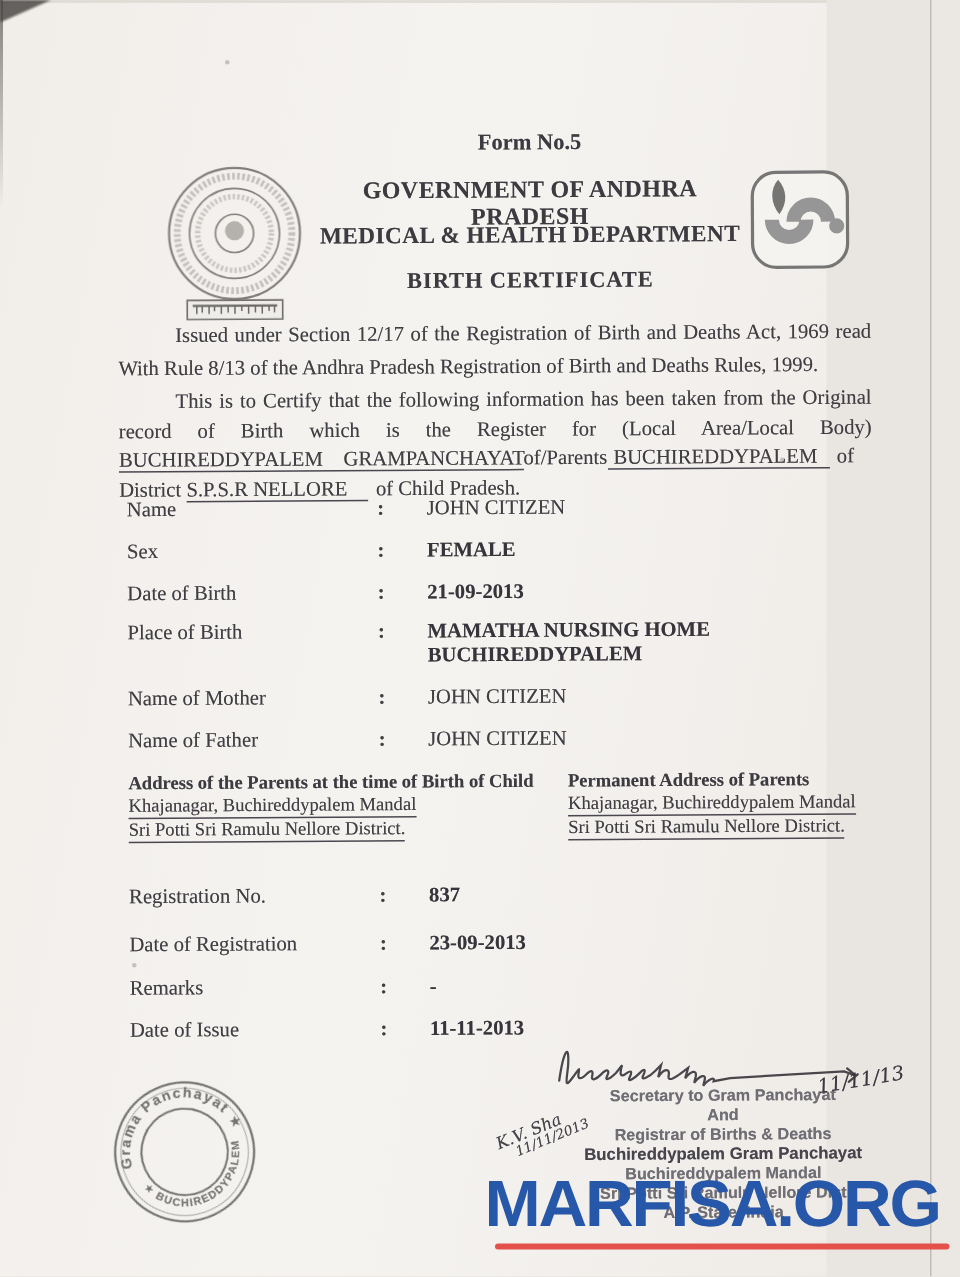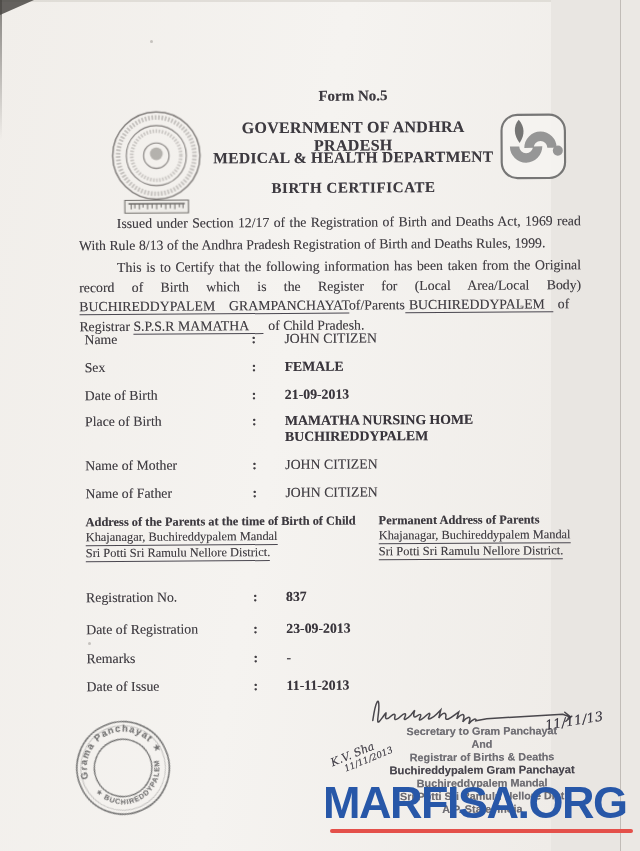--- a/index.html
+++ b/index.html
@@ -127,21 +127,21 @@
 
     <div class="para p-intro">
       <span class="line jl ind">Issued under Section 12/17 of the Registration of Birth and Deaths Act, 1969 read</span>
       <span class="line">With Rule 8/13 of the Andhra Pradesh Registration of Birth and Deaths Rules, 1999.</span>
     </div>
 
     <div class="para p-cert">
       <span class="line jl ind">This is to Certify that the following information has been taken from the Original</span>
       <span class="line jl">record of Birth which is the Register for (Local Area/Local Body)</span>
       <span class="line"><span class="u">BUCHIREDDYPALEM    GRAMPANCHAYAT</span><span>of/Parents</span><span class="u u-pad2">BUCHIREDDYPALEM</span><span class="gap">of</span></span>
-      <span class="line"><span>Registrar</span> <span class="u u-pad">S.P.S.R MAMATHA</span><span class="gap">of Child Pradesh.</span></span>
+      <span class="line"><span>District</span> <span class="u u-pad">S.P.S.R NELLORE</span><span class="gap">of Child Pradesh.</span></span>
     </div>
 
     <div class="frow r-name">
       <span class="flabel">Name</span>
       <span class="fcolon">:</span>
       <span class="fval">JOHN CITIZEN</span>
     </div>
     <div class="frow r-sex">
       <span class="flabel">Sex</span>
       <span class="fcolon">:</span>

